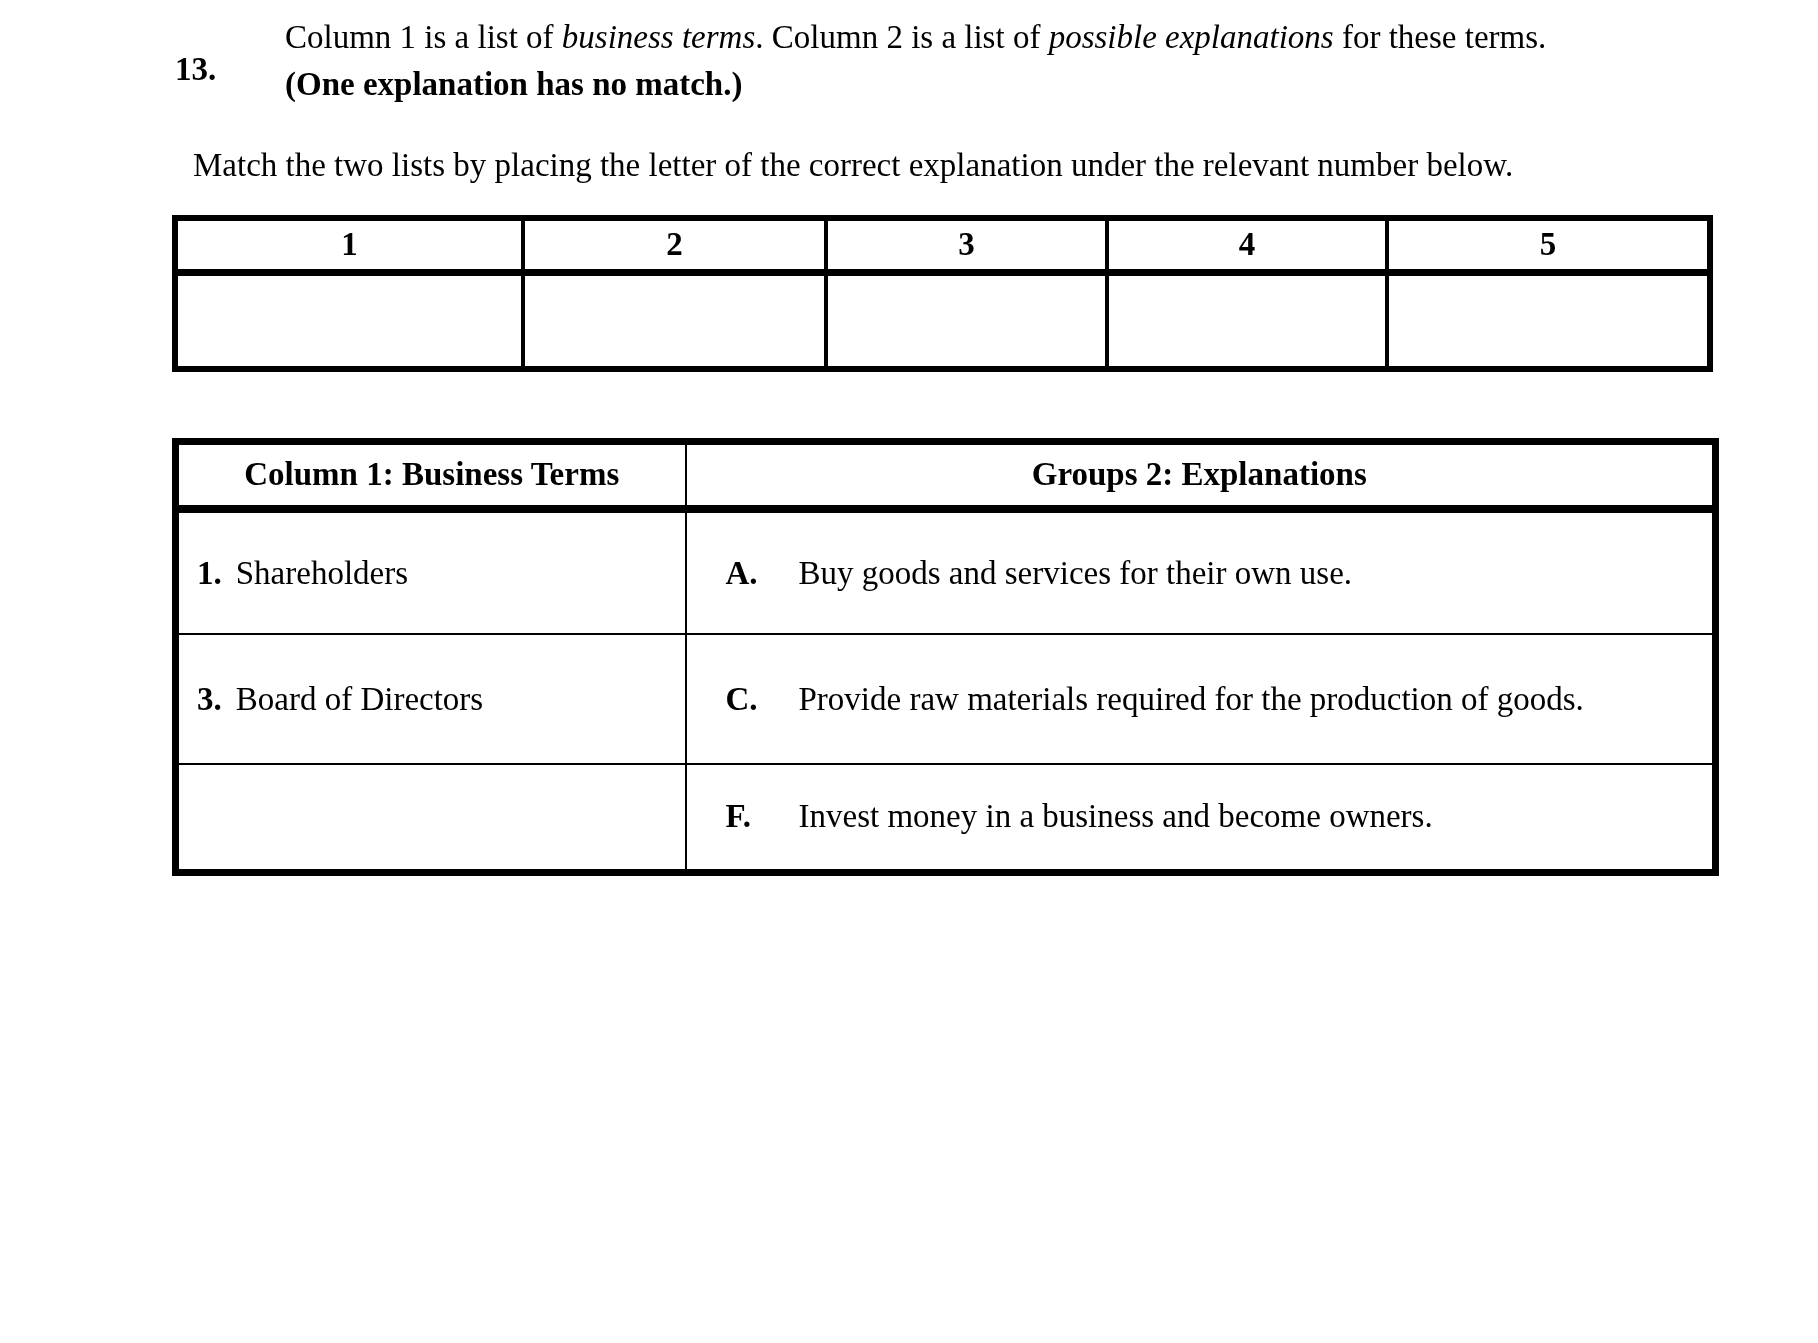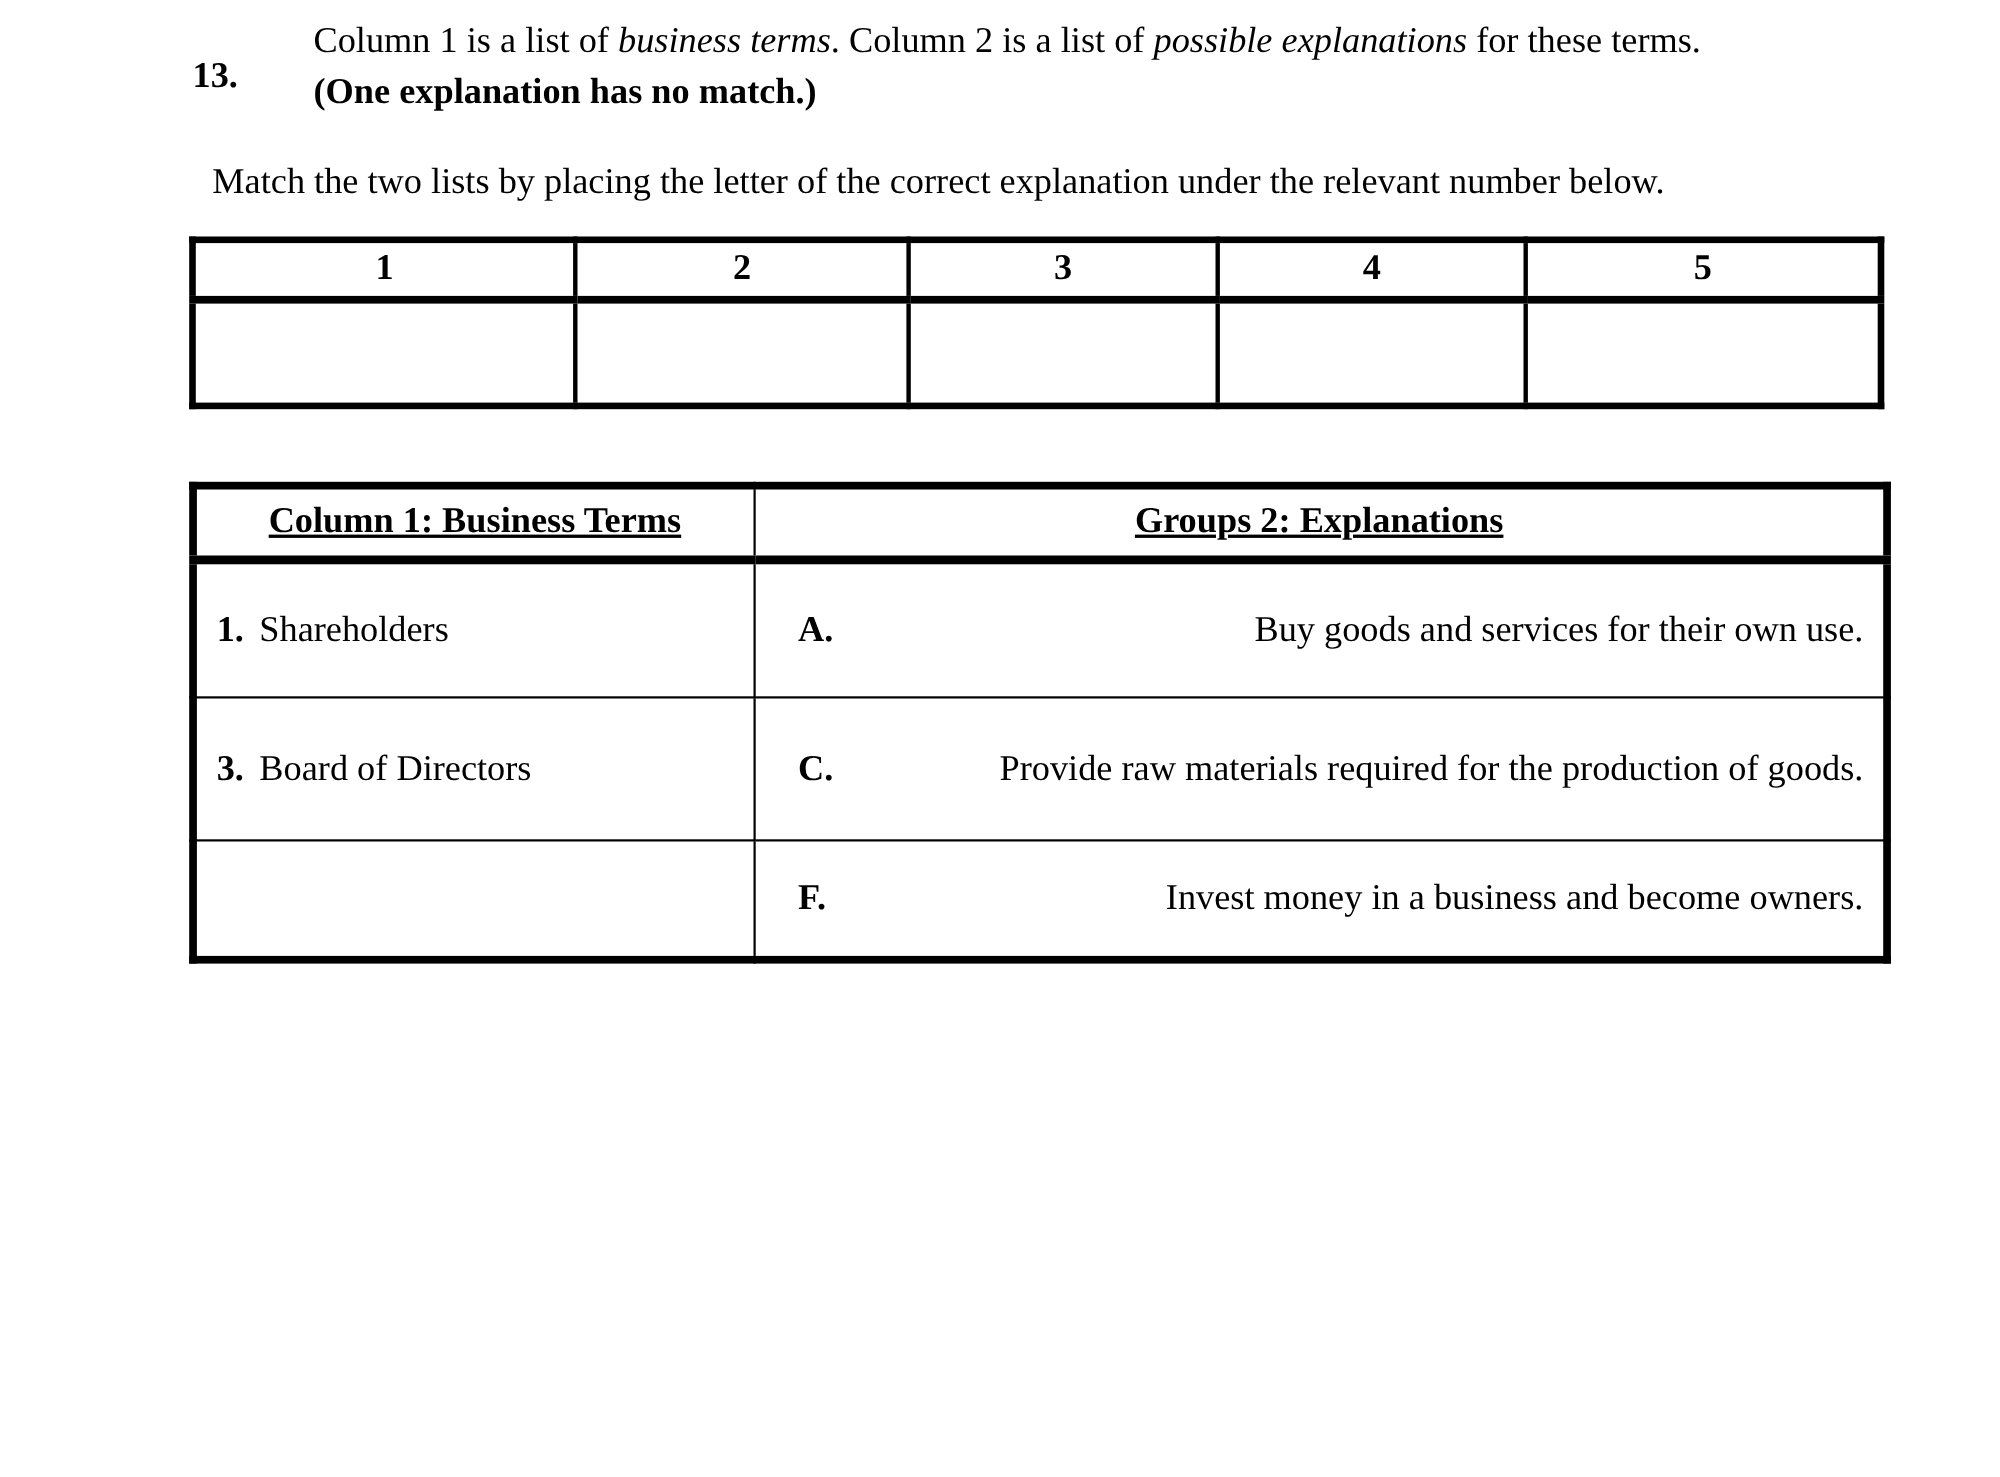--- a/index.html
+++ b/index.html
@@ -24,28 +24,28 @@
   .answer-grid th {
     border:4px solid #000; border-bottom:7px solid #000;
     height:55px; font-weight:bold; font-size:33px; text-align:center; vertical-align:middle;
   }
   .answer-grid td { border:4px solid #000; height:96px; }
 
   
   .match-table { margin:66px 0 0 172px; width:1540px; border:7px solid #000; }
   .match-table th {
     border:2px solid #000; border-bottom:8px solid #000;
-    height:68px; font-weight:bold; font-size:33px; text-align:center; vertical-align:middle;text-decoration:underline;
+    height:68px; font-weight:bold; font-size:33px; text-align:center; vertical-align:middle;
   }
   .match-table td { border:2px solid #000; vertical-align:middle; }
   .term-cell { padding-left:18px; }
   .term-no { font-weight:bold; margin-right:14px; }
   .expl { display:flex; align-items:center; padding:8px 18px 8px 39px; }
   .letter { width:73px; flex:none; font-weight:bold; }
-  .expl-text { flex:1; white-space:pre-line; line-height:1.42;text-align:right; }
+  .expl-text { flex:1; white-space:pre-line; line-height:1.42; }
   .match-table tr.r1 { height:125px; }
   .match-table tr.r2 { height:145px; }
   .match-table tr.r3 { height:130px; }
   .match-table tr.r4 { height:128px; }
   .match-table tr.r5 { height:127px; }
   .match-table tr.r6 { height:108px; }
 </style>
 </head>
 <body>
 

